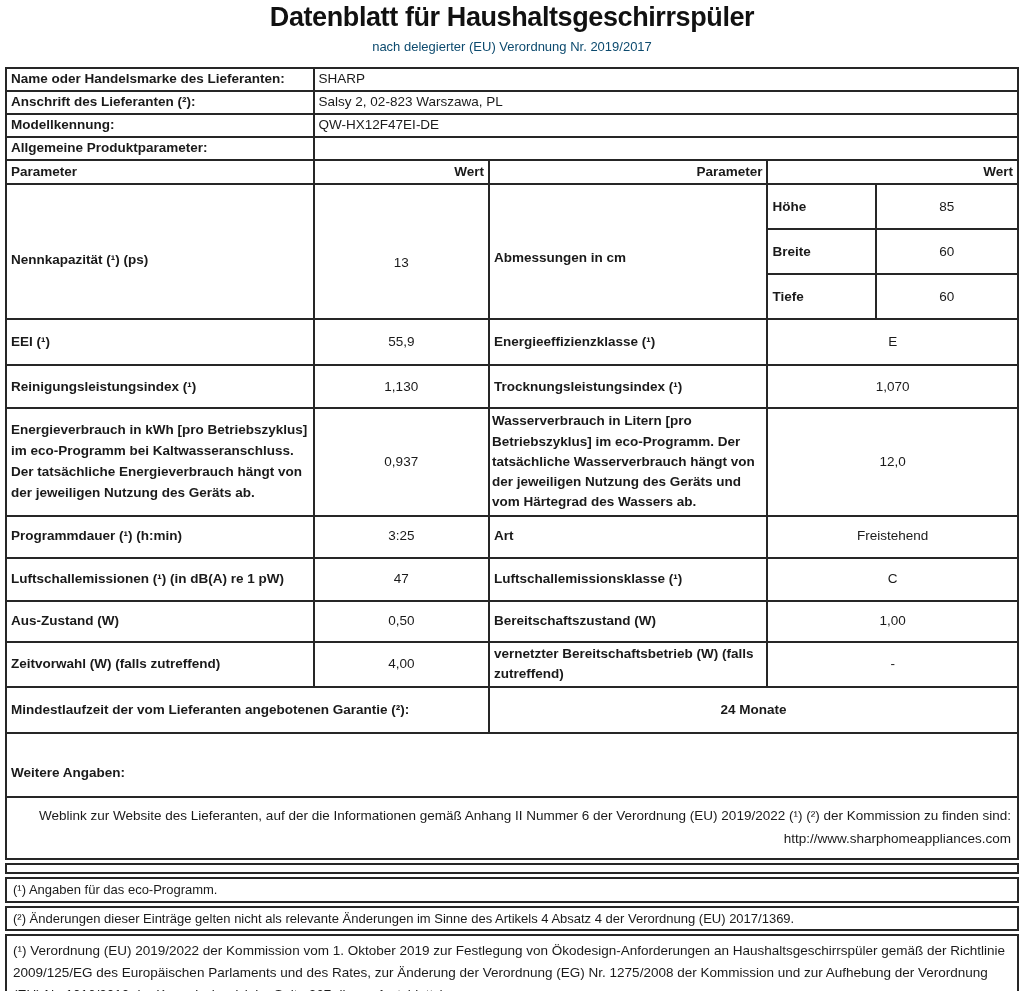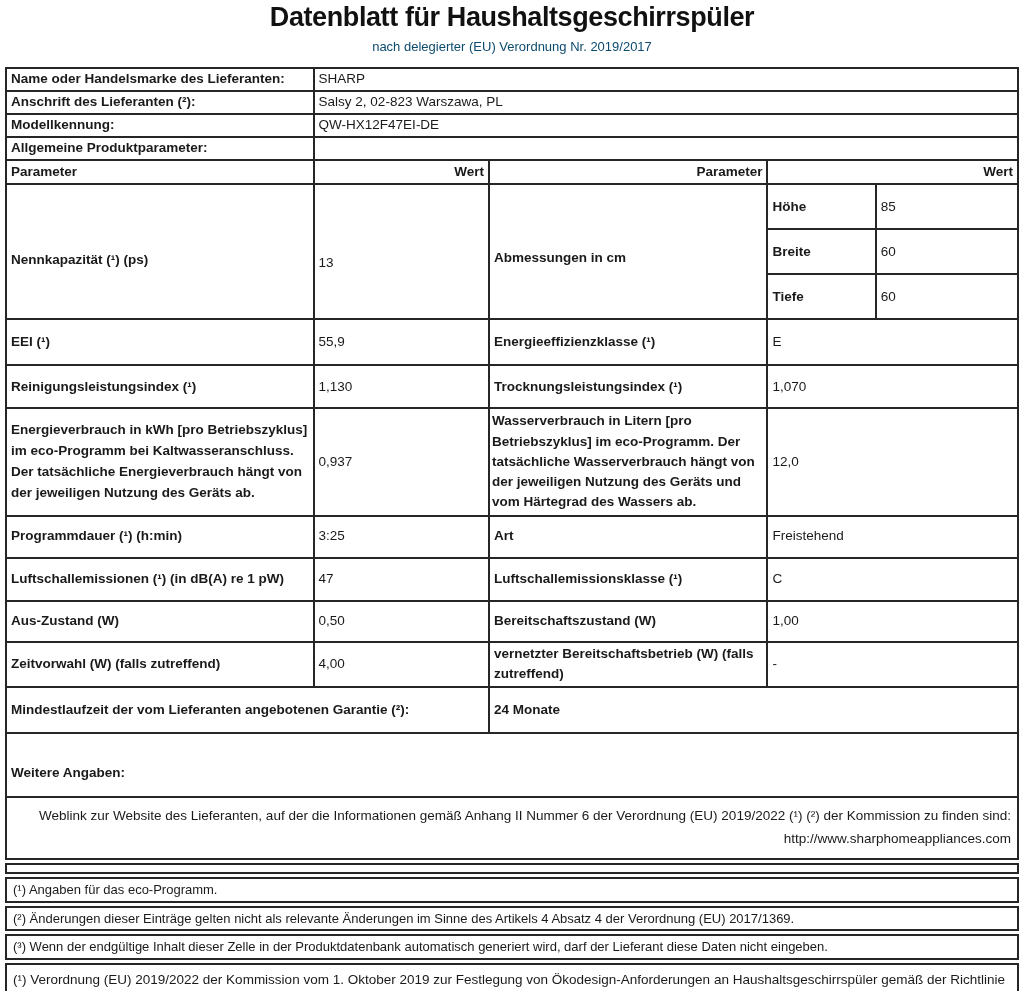--- a/index.html
+++ b/index.html
@@ -36,21 +36,21 @@
     border:2px solid #262626;
     font-size:13.5px;
     color:#1a1a1a;
     padding:1px 4px;
     vertical-align:middle;
     overflow:hidden;
     line-height:1.5;
     box-sizing:border-box;
   }
   td.lbl{font-weight:bold;text-align:left;padding-left:4px;}
-  td.val{text-align:left;font-weight:normal;}
+  td.val{text-align:center;font-weight:normal;}
   td.val-left{text-align:left;font-weight:normal;padding-left:6px;}
   td.vtop{vertical-align:top;}
   tr.r-sm td{height:23px;padding-top:0;padding-bottom:0;}
   tr.r-hdr td{height:23px;}
   td.hdr-c{font-weight:bold;text-align:right;}
   tr.r-dim td{height:45px;}
   .fnbox{
     margin:0 5px;
     border:2px solid #262626;
     font-size:13px;
@@ -178,16 +178,15 @@
         <div style="line-height:1.7;">Weblink zur Website des Lieferanten, auf der die Informationen gemäß Anhang II Nummer 6 der Verordnung (EU) 2019/2022 (¹) (²) der Kommission zu finden sind:</div>
         <div style="line-height:1.7;">http://www.sharphomeappliances.com</div>
       </td>
     </tr>
   </tbody>
     </table>
 
   <div class="fnbox gap" style="height:11px;"></div>
   <div class="fnbox gap">(¹) Angaben für das eco-Programm.</div>
   <div class="fnbox gap">(²) Änderungen dieser Einträge gelten nicht als relevante Änderungen im Sinne des Artikels 4 Absatz 4 der Verordnung (EU) 2017/1369.</div>
-  <div class="fnbox gap">(³) Wenn der endgültige Inhalt dieser Zelle in der Produktdatenbank automatisch generiert wird, darf der Lieferant diese Daten nicht eingeben.</div>
   <div class="fnbox gap fn-multi">(¹) Verordnung (EU) 2019/2022 der Kommission vom 1. Oktober 2019 zur Festlegung von Ökodesign-Anforderungen an Haushaltsgeschirrspüler gemäß der Richtlinie 2009/125/EG des Europäischen Parlaments und des Rates, zur Änderung der Verordnung (EG) Nr. 1275/2008 der Kommission und zur Aufhebung der Verordnung (EU) Nr. 1016/2010 der Kommission (siehe Seite 267 dieses Amtsblatts).</div>
 
 </div>
 
 </body></html>

